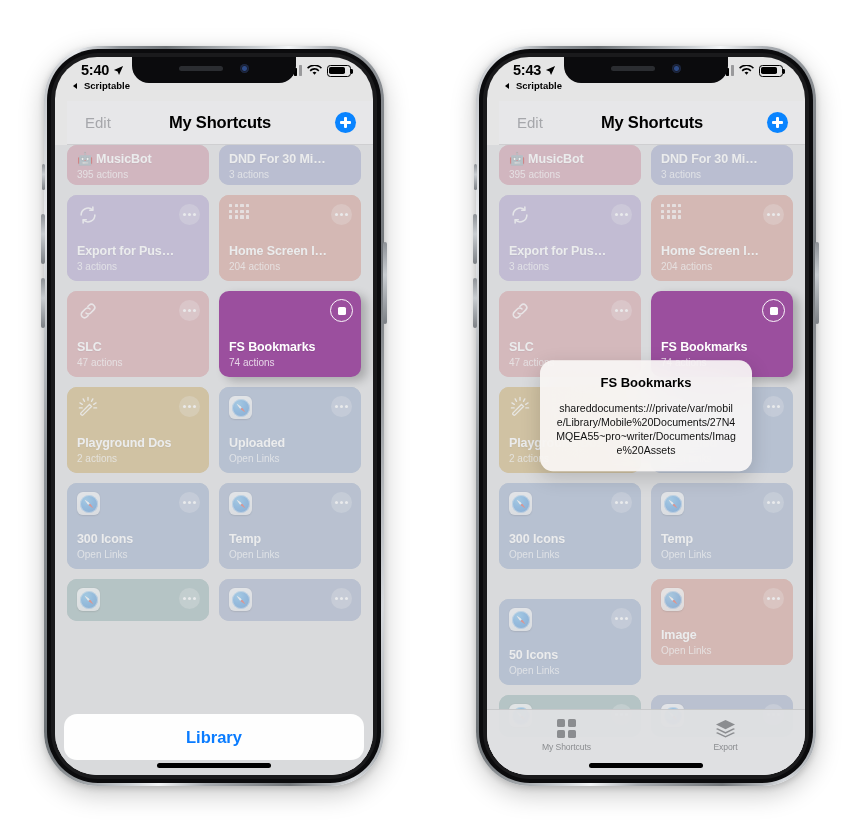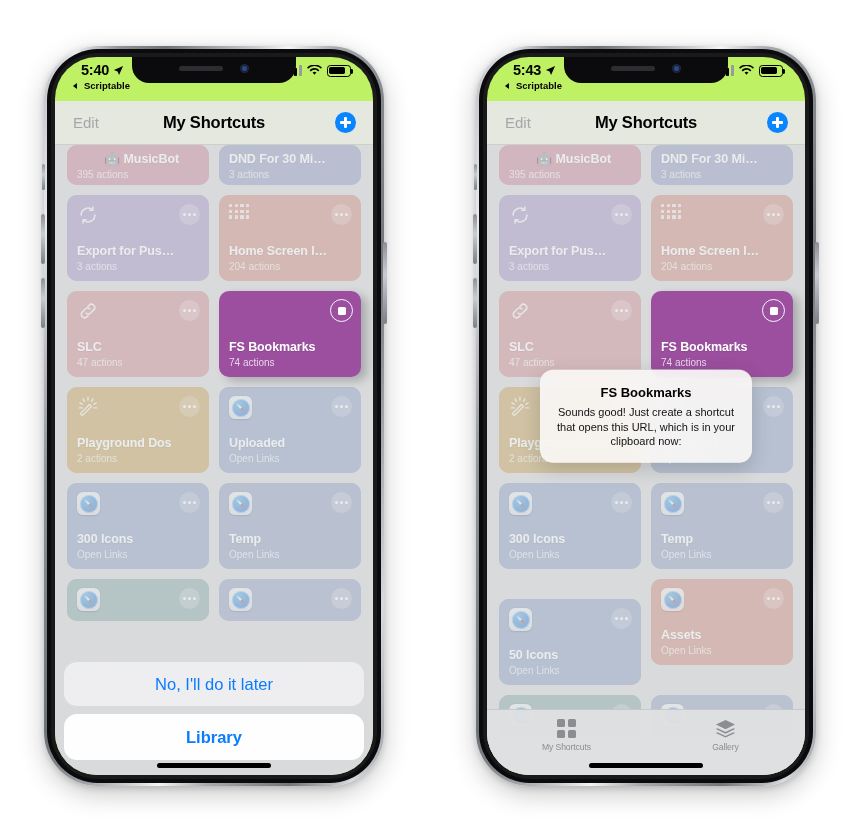--- a/index.html
+++ b/index.html
@@ -32,21 +32,21 @@
   }
   .frame-inner {
     position: absolute; inset: 7px;
     border-radius: 47px;
     background: #1a1a1c;
   }
   .screen {
     position: absolute; left: 11px; top: 11px; right: 11px; bottom: 11px;
     border-radius: 42px;
     overflow: hidden;
-    background: #bef264;
+    background: #e5e5e5;
   }
 
   
   .btn-side { position: absolute; background: linear-gradient(180deg,#8d9196,#c9cdd1 40%,#7c8085); border-radius: 2px; }
   .btn-silence { left: -2px; top: 118px; width: 3px; height: 26px; }
   .btn-volup   { left: -3px; top: 168px; width: 4px; height: 50px; }
   .btn-voldn   { left: -3px; top: 232px; width: 4px; height: 50px; }
   .btn-power   { right: -3px; top: 196px; width: 4px; height: 82px; }
 
   
@@ -94,21 +94,21 @@
   .bars i { display:block; width: 3px; background: #000; border-radius: 0.7px; }
   .bars i:nth-child(1){height:4px;} .bars i:nth-child(2){height:6.3px;}
   .bars i:nth-child(3){height:8.6px;} .bars i:nth-child(4){height:11px; background:#9a9a9c;}
   .batt { width: 24px; height: 11.5px; border: 1.4px solid #000; border-radius: 3.4px; position: relative; }
   .batt::after { content:""; position:absolute; right:-3.4px; top:3.1px; width:2px; height:5px;
                  background:#000; border-radius:0 1.4px 1.4px 0; }
   .batt i { position:absolute; left:1.4px; top:1.4px; bottom:1.4px; width: 73%; background:#000; border-radius:1.8px; display:block; }
 
   
   .navbar {
-    position: absolute; top: 44px; left: 0; right: 0; height: 44px;
+    position: absolute; top: 44px; left: 12px; right: 0; height: 44px;
     background: rgba(231,231,233,0.92);
     z-index: 30;
     display: flex; align-items: center;
     border-bottom: 0.5px solid rgba(0,0,0,0.10);
     justify-content: center;
   }
   .nav-edit { position: absolute; left: 18px; font-size: 15px; color: #a6a7ab; }
   .nav-title { width: 100%; text-align: center; font-size: 16.5px; font-weight: bold; color: #000; letter-spacing: -0.2px; }
   .nav-add {
     position: absolute; right: 17px; width: 21px; height: 21px; border-radius: 50%;
@@ -130,21 +130,21 @@
   .grid { display: flex; flex-wrap: wrap; gap: 10px 10px; }
   .tile {
     width: calc(50% - 5px);
     height: 86px;
     border-radius: 10px;
     position: relative;
     padding: 9px 10px;
     overflow: hidden;
   }
   .tile.partial-top { height: 40px; padding-top: 0; margin-top: 0; }
-  .tile.partial-top .tile-title { bottom: 19px; text-align: right; }
+  .tile.partial-top .tile-title { bottom: 19px; }
   .tile.partial-top .tile-sub   { bottom: 5px; }
   .tile.partial-bottom { height: 42px; }
 
   .tile-title {
     position: absolute; left: 10px; right: 30px; bottom: 23px;
     font-size: 12.5px; font-weight: bold; color: #fff;
     white-space: nowrap; overflow: hidden; text-overflow: ellipsis;
     letter-spacing: -0.1px;
     text-shadow: 0 0.5px 1px rgba(0,0,0,0.10);
   }
@@ -485,21 +485,20 @@
                 <i></i>
                 <i></i>
                 <i></i>
               </span>
             </div>
           </div>
       </div>
 
       <div class="sheet-wrap">
         <div class="sheet-group">
-          <div class="sheet-btn">No, I'll do it later</div>
         </div>
         <div class="sheet-cancel">Library</div>
       </div>
 
       <div class="home-ind"></div>
     </div>
   </div>
 
   <div class="phone phone-right">
     <div class="frame-outer"></div>
@@ -706,21 +705,21 @@
                   <span class="safari-inner">
                     <span class="needle"></span>
                   </span>
                 </span>
               </span>
               <span class="tile-dots">
                 <i></i>
                 <i></i>
                 <i></i>
               </span>
-              <span class="tile-title"><span>Assets</span></span>
+              <span class="tile-title"><span>Image</span></span>
               <span class="tile-sub">Open Links</span>
             </div>
             <div class="tile partial-bottom dim" style="background: rgb(143, 171, 171);">
               <span class="tile-icon">
                 <span class="safari">
                   <span class="safari-inner">
                     <span class="needle"></span>
                   </span>
                 </span>
               </span>
@@ -744,21 +743,21 @@
                 <i></i>
               </span>
             </div>
           </div>
       </div>
 
       <div class="alert-backdrop"></div>
       <div class="alert">
         <div class="alert-body">
           <div class="alert-title">FS Bookmarks</div>
-          <div class="alert-msg">Sounds good! Just create a shortcut that opens this URL, which is in your clipboard now:</div>
+          <div class="alert-url">shareddocuments:///private/var/mobile/Library/Mobile%20Documents/27N4MQEA55~pro~writer/Documents/Image%20Assets</div>
         </div>
       </div>
 
       <div class="tabbar">
         <div class="tab">
           <span class="tab-icon">
             <span class="ico-grid">
                 <i></i>
                 <i></i>
                 <i></i>
@@ -768,21 +767,21 @@
           <span class="tab-label">My Shortcuts</span>
         </div>
         <div class="tab">
           <span class="tab-icon">
             <svg width="21" height="19" viewBox="0 0 21 19">
               <path d="M10.5 1 20 5.6l-9.5 4.6L1 5.6z" fill="#8b8d90"></path>
               <path d="M2.6 9.3.9 10.1l9.6 4.6 9.6-4.6-1.7-.8-7.9 3.8z" fill="#8b8d90"></path>
               <path d="M2.6 13.2.9 14l9.6 4.6L20.1 14l-1.7-.8-7.9 3.8z" fill="#8b8d90"></path>
             </svg>
           </span>
-          <span class="tab-label">Gallery</span>
+          <span class="tab-label">Export</span>
         </div>
       </div>
 
       <div class="home-ind"></div>
     </div>
   </div>
 
 </div>
 
 </body></html>

